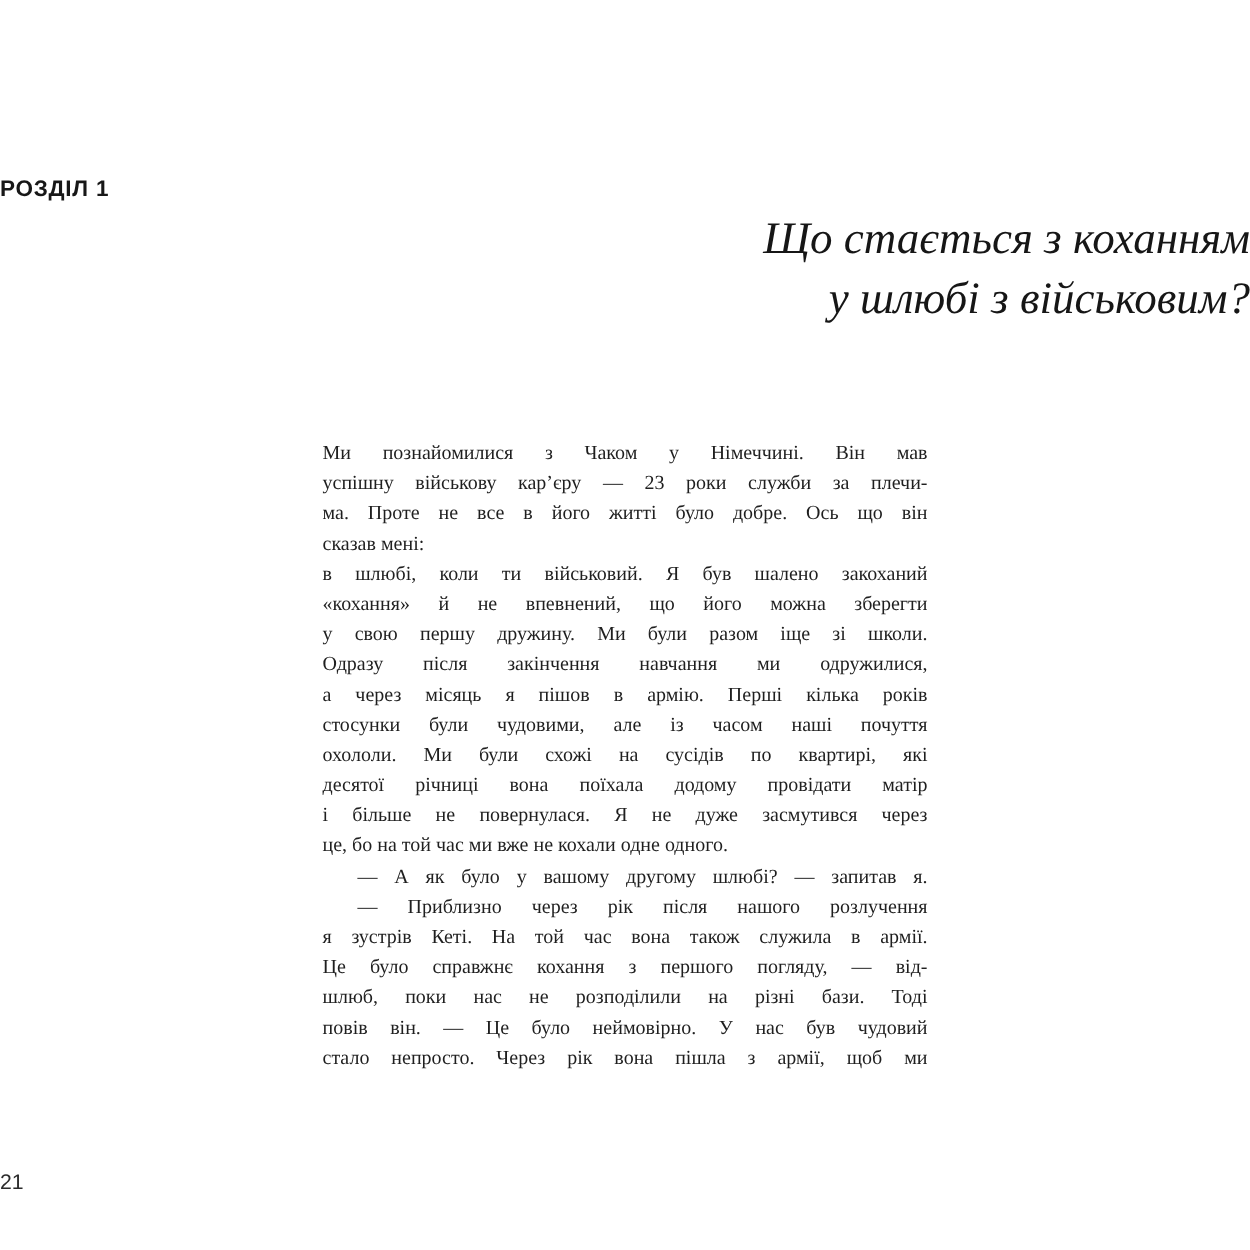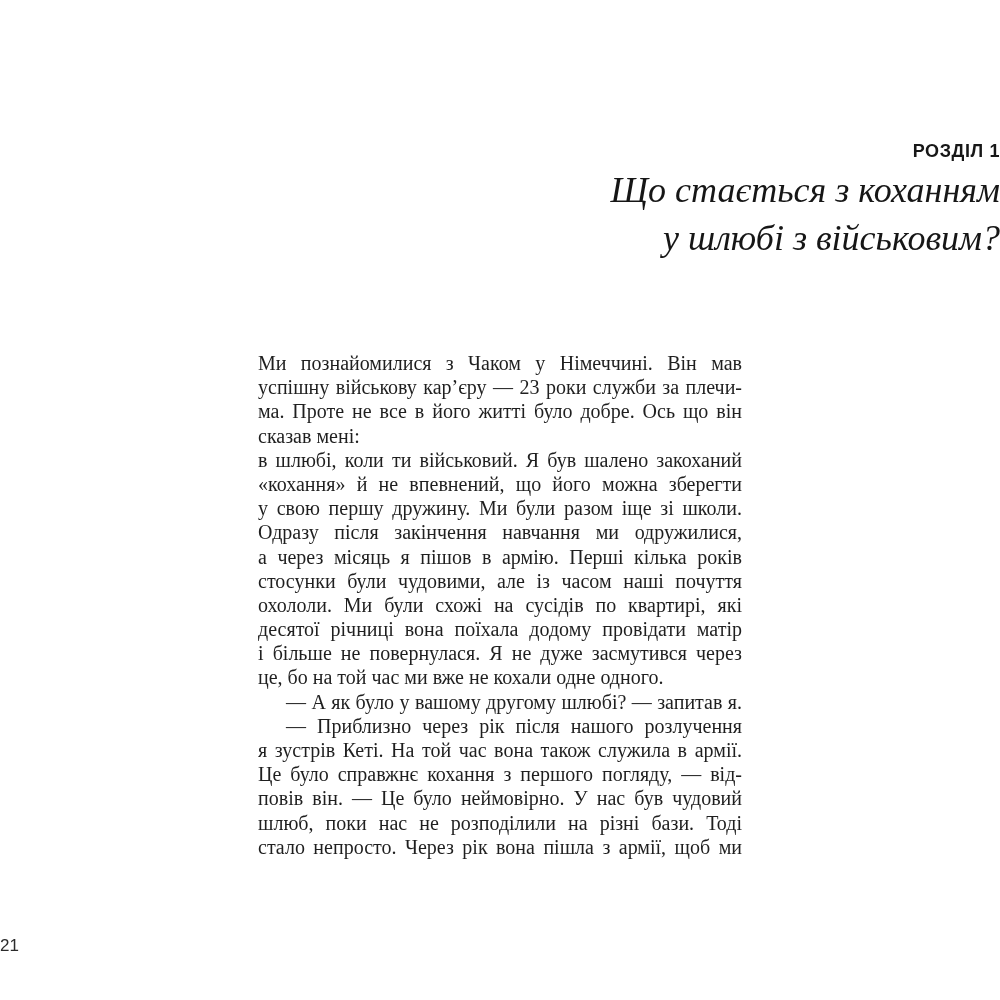--- a/index.html
+++ b/index.html
@@ -10,21 +10,21 @@
     background: #ffffff;
     font-family: "Liberation Serif", serif;
     color: #1c1c1c;
     overflow: hidden;
   }
   .chapter-label {
     position: absolute;
     top: 141px;
     left: 0;
     width: 100%;
-    text-align: right;
+    text-align: left;
     font-family: "Liberation Sans", sans-serif;
     font-weight: bold;
     font-size: 18px;
     letter-spacing: 0.6px;
     color: #171717;
   }
   .chapter-title {
     position: absolute;
     top: 166px;
     left: 0;
@@ -33,21 +33,21 @@
     font-style: italic;
     font-size: 36px;
     line-height: 48px;
     color: #161616;
   }
   .body-text {
     position: absolute;
     left: 258px;
     top: 351px;
     width: 484px;
-    font-size: 20px;
+    font-size: 16px;
     line-height: 24.2px;
     color: #1f1f1f;
   }
   .line {
     height: 24.2px;
     text-align: justify;
     text-align-last: justify;
     white-space: normal;
   }
   .line.left {
@@ -90,19 +90,19 @@
       <div class="line">а через місяць я пішов в армію. Перші кілька років</div>
       <div class="line">стосунки були чудовими, але із часом наші почуття</div>
       <div class="line">охололи. Ми були схожі на сусідів по квартирі, які</div>
       <div class="line">десятої річниці вона поїхала додому провідати матір</div>
       <div class="line">і більше не повернулася. Я не дуже засмутився через</div>
       <div class="line left">це, бо на той час ми вже не кохали одне одного.</div>
       <div class="line indent">— А як було у вашому другому шлюбі? — запитав я.</div>
       <div class="line indent">— Приблизно через рік після нашого розлучення</div>
       <div class="line">я зустрів Кеті. На той час вона також служила в армії.</div>
       <div class="line">Це було справжнє кохання з першого погляду, — від-</div>
+      <div class="line">шлюб, поки нас не розподілили на різні бази. Тоді</div>
       <div class="line">повів він. — Це було неймовірно. У нас був чудовий</div>
-      <div class="line">шлюб, поки нас не розподілили на різні бази. Тоді</div>
       <div class="line">стало непросто. Через рік вона пішла з армії, щоб ми</div>
     </div>
 
   <div class="page-number">21</div>
 </div>
 
 </body></html>

